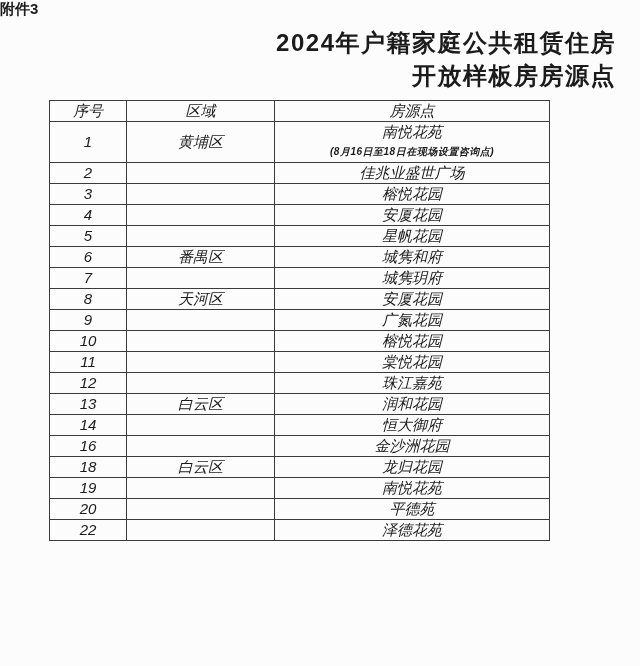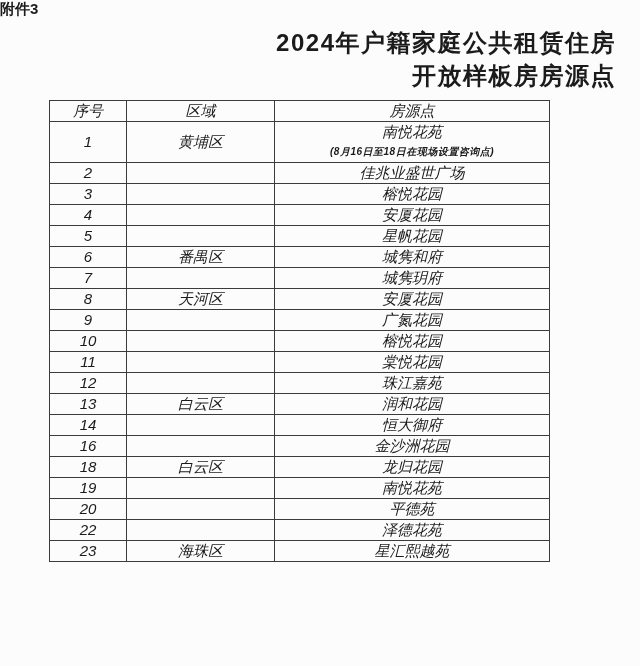--- a/index.html
+++ b/index.html
@@ -169,21 +169,16 @@
         <tr>
     <td>20</td>
     <td></td>
     <td><span>平德苑</span></td>
   </tr>
         <tr>
     <td>22</td>
     <td></td>
     <td><span>泽德花苑</span></td>
   </tr>
-        <tr>
-    <td>23</td>
-    <td>海珠区</td>
-    <td><span>星汇熙越苑</span></td>
-  </tr>
       </tbody>
   </table>
 
 </div>
 
 </body></html>

